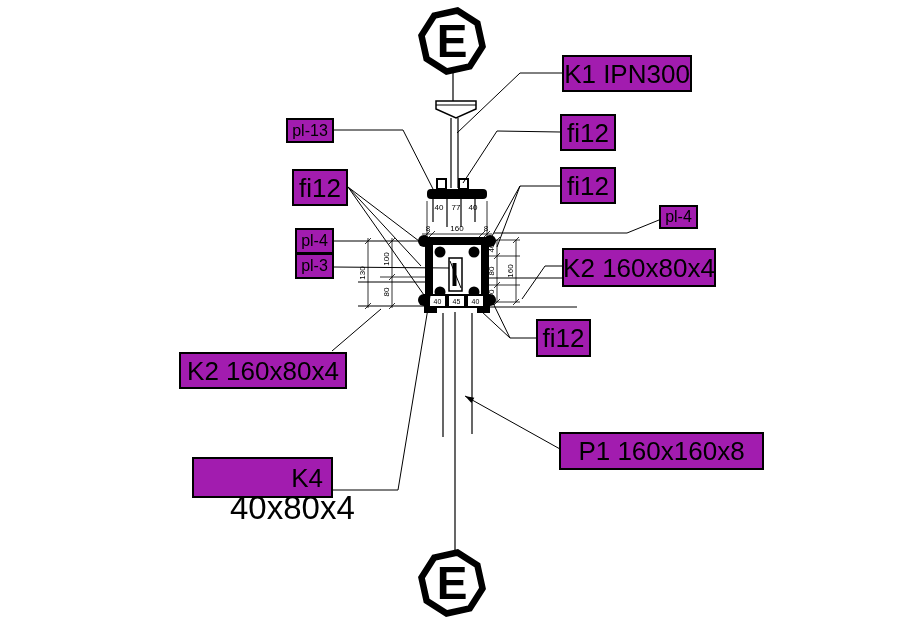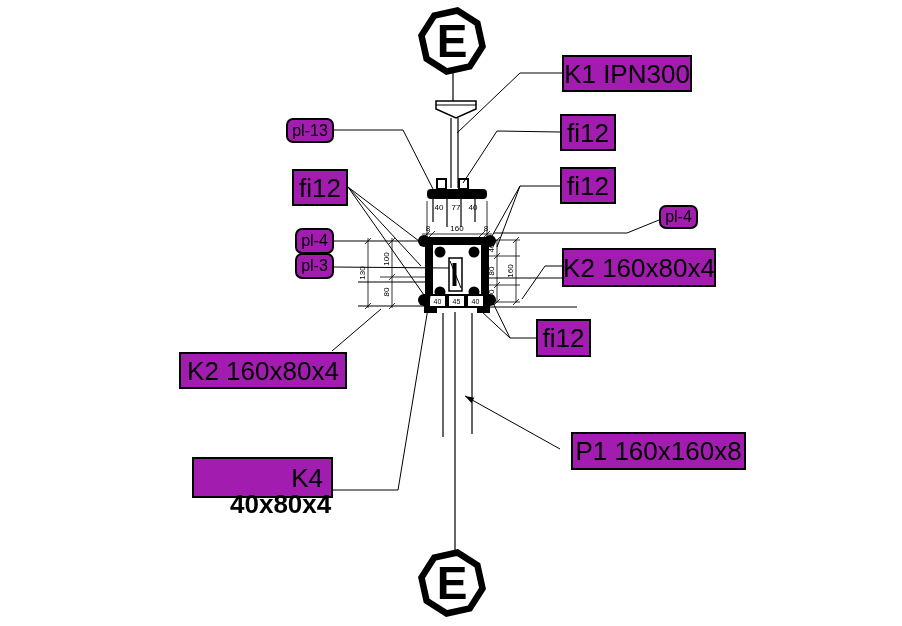--- a/index.html
+++ b/index.html
@@ -18,29 +18,28 @@
     border:2px solid #000;
     background:#a21caf;
     display:flex;
     align-items:center;
     justify-content:center;
     white-space:nowrap;
     line-height:1;
     z-index:5;
   }
   .label-big{font-size:26px;}
-  .label-small{font-size:16px;border-radius:7px;}
+  .label-small{font-size:16px;}
   .label-k4{justify-content:flex-end;padding-right:8px;}
   .free-text{
     position:absolute;
-    font-size:26px;
+    font-size:33px;
     white-space:nowrap;
     z-index:6;
     line-height:1;
-    font-weight:bold;
   }
   text{font-family:"Liberation Sans",sans-serif;fill:#000;}
   .dimtxt{font-size:8px;}
   .basetxt{font-size:7px;fill:#000;}
   .gridletter{font-size:46px;font-weight:bold;}
 </style>
 </head>
 <body>
 
 <div class="canvas">
@@ -204,19 +203,19 @@
   <div class="label-box label-small" style="left:295px;top:228px;width:39px;height:26px">pl-4</div>
 
   <div class="label-box label-small" style="left:295px;top:253px;width:39px;height:26px">pl-3</div>
 
   <div class="label-box label-big" style="left:562px;top:248px;width:154px;height:39px">K2 160x80x4</div>
 
   <div class="label-box label-big" style="left:536px;top:319px;width:55px;height:38px">fi12</div>
 
   <div class="label-box label-big" style="left:179px;top:352px;width:168px;height:37px">K2 160x80x4</div>
 
-  <div class="label-box label-big" style="left:571px;top:432px;width:175px;height:38px">P1 160x160x8</div>
+  <div class="label-box label-big" style="left:559px;top:432px;width:205px;height:38px">P1 160x160x8</div>
 
   <div class="label-box label-big label-k4" style="left:192px;top:457px;width:141px;height:41px">K4</div>
 
   <div class="free-text" style="left:230px;top:491px">40x80x4</div>
 
 </div>
 
 </body></html>

